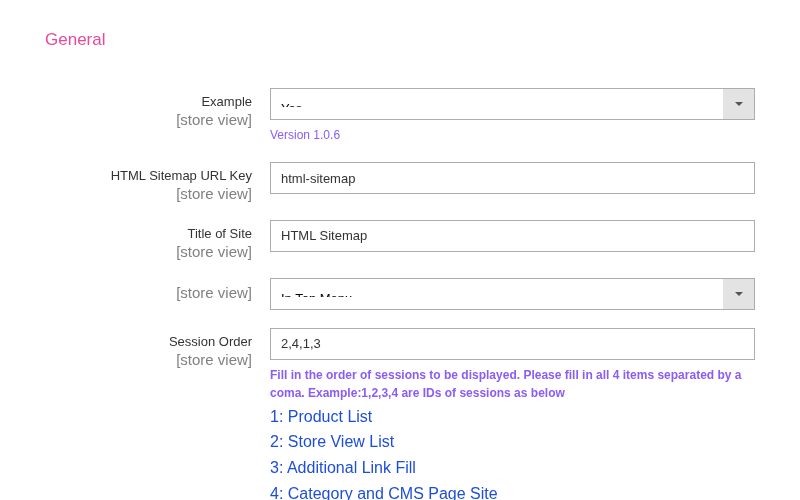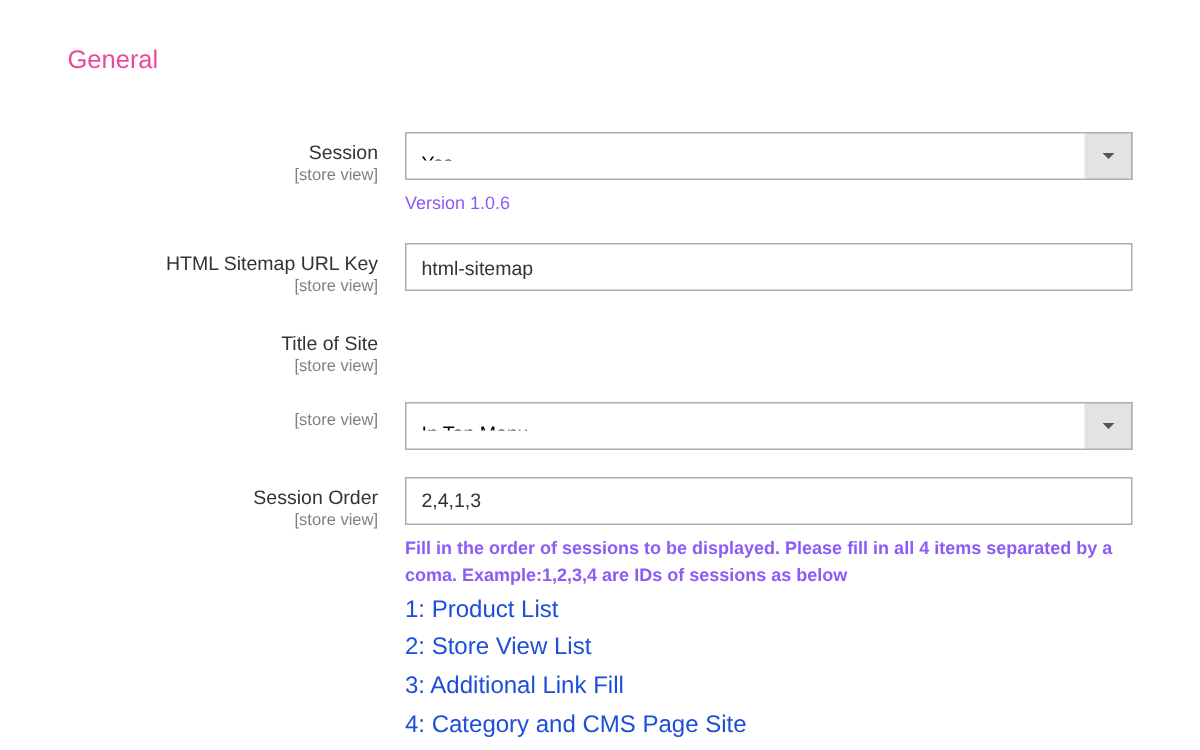--- a/index.html
+++ b/index.html
@@ -31,21 +31,21 @@
       padding-right: 18px;
       padding-top: 6px;
     }
     .field-label {
       font-size: 13px;
       color: #333;
       display: block;
       line-height: 1.3;
     }
     .field-scope {
-      font-size: 11px;
+      font-size: 15px;
       color: #808080;
       display: block;
     }
     .input-col {
       flex: 1;
       max-width: 490px;
     }
     .select-wrapper {
       position: relative;
       display: flex;
@@ -111,21 +111,21 @@
       margin-top: 2px;
     }
   </style>
 </head>
 <body>
 
 <div class="section-title">General</div>
 
 <div class="form-row">
   <div class="label-col">
-    <span class="field-label">Session</span>
+    <span class="field-label">Example</span>
     <span class="field-scope">[store view]</span>
   </div>
   <div class="input-col">
     <div class="select-wrapper">
       <select>
         <option>Yes</option>
       </select>
       <div class="select-arrow"></div>
     </div>
     <div class="help-text">Version 1.0.6</div>
@@ -139,20 +139,23 @@
   </div>
   <div class="input-col">
     <input type="text" value="html-sitemap" style="">
   </div>
 </div>
 
 <div class="form-row">
   <div class="label-col">
     <span class="field-label">Title of Site</span>
     <span class="field-scope">[store view]</span>
+  </div>
+  <div class="input-col">
+    <input type="text" value="HTML Sitemap" style="">
   </div>
 </div>
 
 <div class="form-row">
   <div class="label-col">
     <span class="field-scope">[store view]</span>
   </div>
   <div class="input-col">
     <div class="select-wrapper">
       <select>

